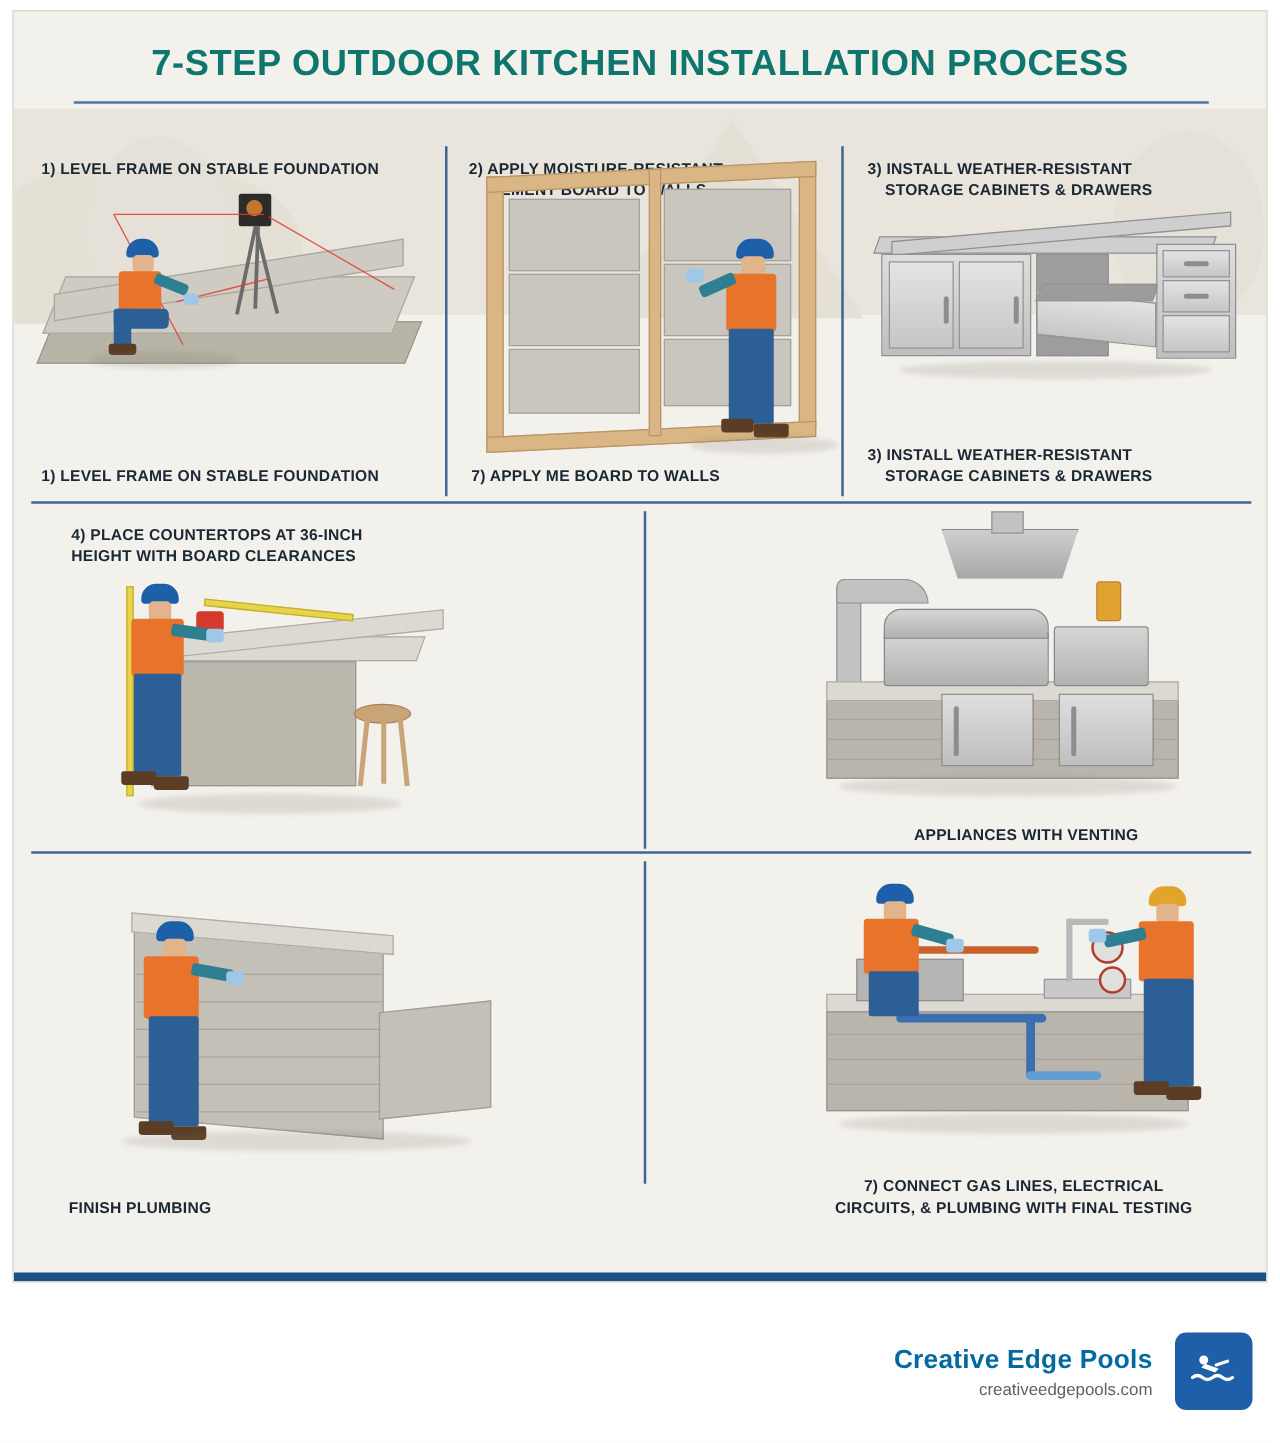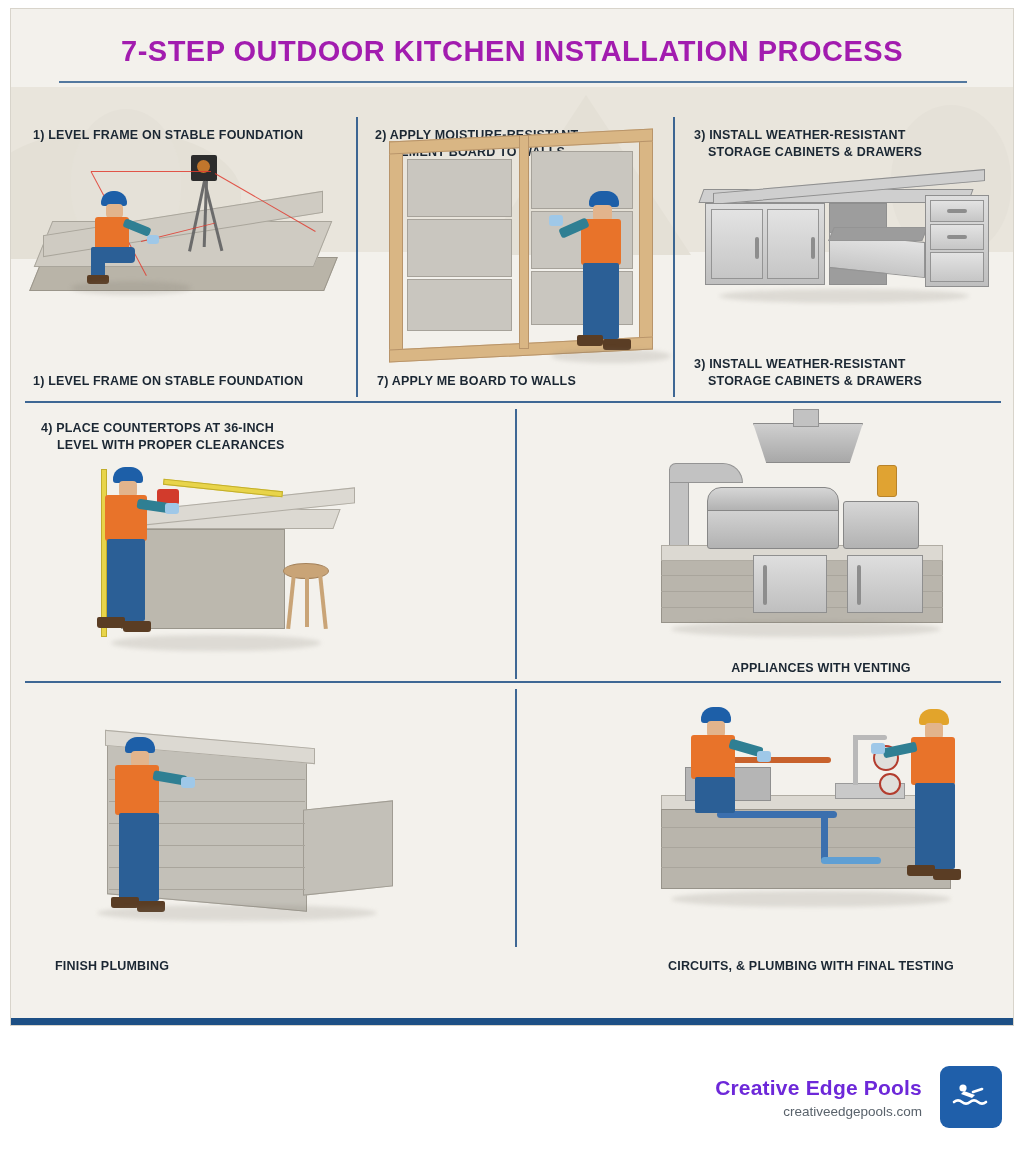--- a/index.html
+++ b/index.html
@@ -40,21 +40,21 @@
     border-radius: 50% 50% 45% 45%;
   }
 
   .poster-title {
     position: absolute;
     left: 0; top: 26px; width: 100%;
     text-align: center;
     font-size: 29px;
     font-weight: bold;
     letter-spacing: 0.5px;
-    color: #a21caf;
+    color: #0f766e;
   }
   .title-rule {
     position: absolute;
     left: 48px; top: 72px; width: 908px; height: 2px;
     background: #1d4f85;
     opacity: .75;
   }
 
   
   .cap {
@@ -153,21 +153,21 @@
     background: #1d4f85;
   }
 
   
   .brand {
     position: absolute; right: 22px; bottom: 26px;
     display: flex; align-items: center; gap: 18px;
   }
   .brand-text { text-align: right; }
   .brand-name {
-    font-size: 21px; font-weight: bold; color: #6d28d9; letter-spacing: .2px;
+    font-size: 21px; font-weight: bold; color: #0369a1; letter-spacing: .2px;
   }
   .brand-url {
     font-size: 13.5px; color: #59626b; margin-top: 4px;
   }
   .brand-logo {
     width: 62px; height: 62px; background: #1f5faa; border-radius: 9px;
     display: flex; align-items: center; justify-content: center;
   }
 </style>
 </head>
@@ -285,22 +285,22 @@
       <div class="drawer" style="left:241px; top:55px; width:54px; height:26px;"></div>
       <div class="drawer" style="left:241px; top:83px; width:54px; height:30px;"></div>
       <div class="handle" style="left:258px; top:40px; width:20px; height:4px;"></div>
       <div class="handle" style="left:258px; top:66px; width:20px; height:4px;"></div>
       <div class="shadow" style="left:30px; top:120px; width:250px; height:14px;"></div>
     </div>
 
     <div class="cap" style="left:683px; top:347px; width:300px;">3) INSTALL WEATHER-RESISTANT</div>
     <div class="cap" style="left:697px; top:364px; width:300px;">STORAGE CABINETS &amp; DRAWERS</div>
 
-    <div class="cap" style="left:30px; top:411px; width:330px;">4) PLACE COUNTERTOPS AT 36-INCH</div>
-    <div class="cap" style="left:46px; top:428px; width:330px;">LEVEL WITH PROPER CLEARANCES</div>
+    <div class="cap" style="left:46px; top:411px; width:330px;">4) PLACE COUNTERTOPS AT 36-INCH</div>
+    <div class="cap" style="left:46px; top:428px; width:330px;">HEIGHT WITH BOARD CLEARANCES</div>
 
     <div class="ill" style="left:60px; top:450px; width:330px; height:215px;">
 
       <div class="counter-top" style="left:46px; top:50px; width:220px; height:20px; transform: skewX(-20deg);"></div>
       <div class="counter-top" style="left:62px; top:40px; width:222px; height:16px; transform: skewY(-6deg);"></div>
       <div class="counter-body" style="left:50px; top:70px; width:164px; height:100px;"></div>
 
       <div class="tape" style="left:92px; top:26px; width:120px; height:6px; transform: rotate(6deg);"></div>
       <div style="position:absolute;left:86px;top:30px;width:22px;height:16px;background:#d23b2c;border-radius:3px;"></div>
       <div class="tape" style="left:30px; top:10px; width:6px; height:168px;"></div>
@@ -416,20 +416,21 @@
         <div class="vest" style="left:6px; top:28px; width:44px; height:48px;"></div>
         <div class="arm" style="left:-22px; top:36px; width:34px; height:10px; transform: rotate(-12deg);"></div>
         <div class="glove" style="left:-34px; top:34px; width:14px; height:11px;"></div>
         <div class="legs" style="left:10px; top:74px; width:40px; height:86px;"></div>
         <div class="boot" style="left:2px; top:156px; width:28px; height:11px;"></div>
         <div class="boot" style="left:28px; top:160px; width:28px; height:11px;"></div>
       </div>
       <div class="shadow" style="left:50px; top:192px; width:280px; height:16px;"></div>
     </div>
 
+    <div class="cap center" style="left:620px; top:932px; width:360px;">7) CONNECT GAS LINES, ELECTRICAL</div>
     <div class="cap center" style="left:620px; top:949px; width:360px;">CIRCUITS, &amp; PLUMBING WITH FINAL TESTING</div>
 
     <div class="poster-bottom-bar"></div>
   </div>
 
   <div class="brand">
     <div class="brand-text">
       <div class="brand-name">Creative Edge Pools</div>
       <div class="brand-url">creativeedgepools.com</div>
     </div>

